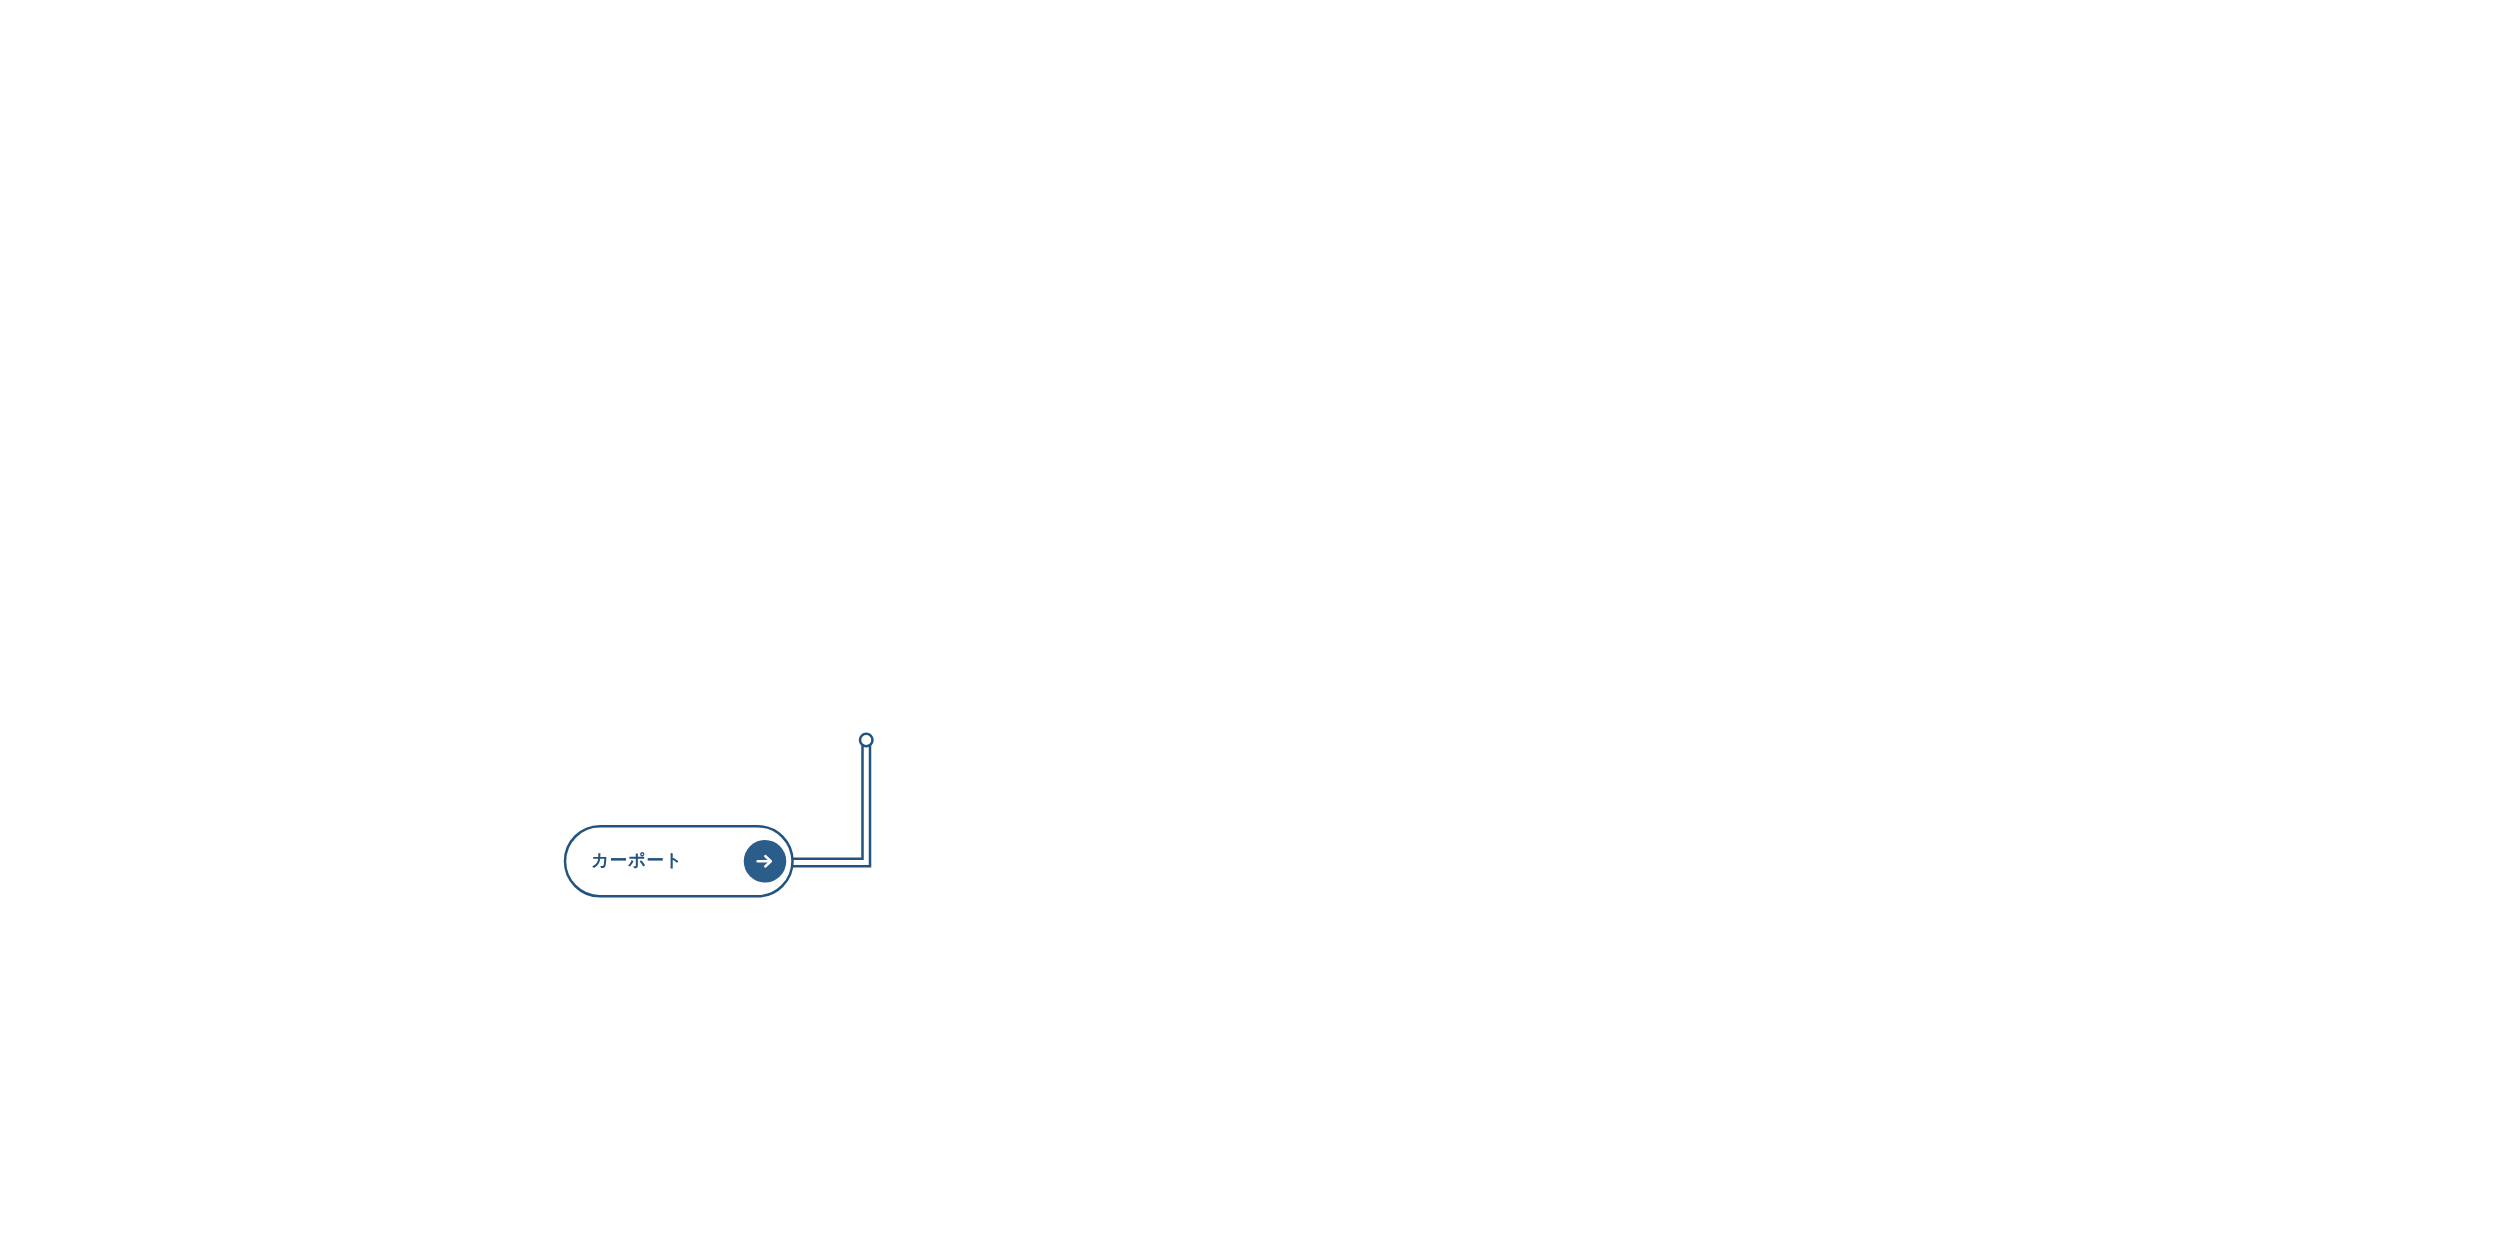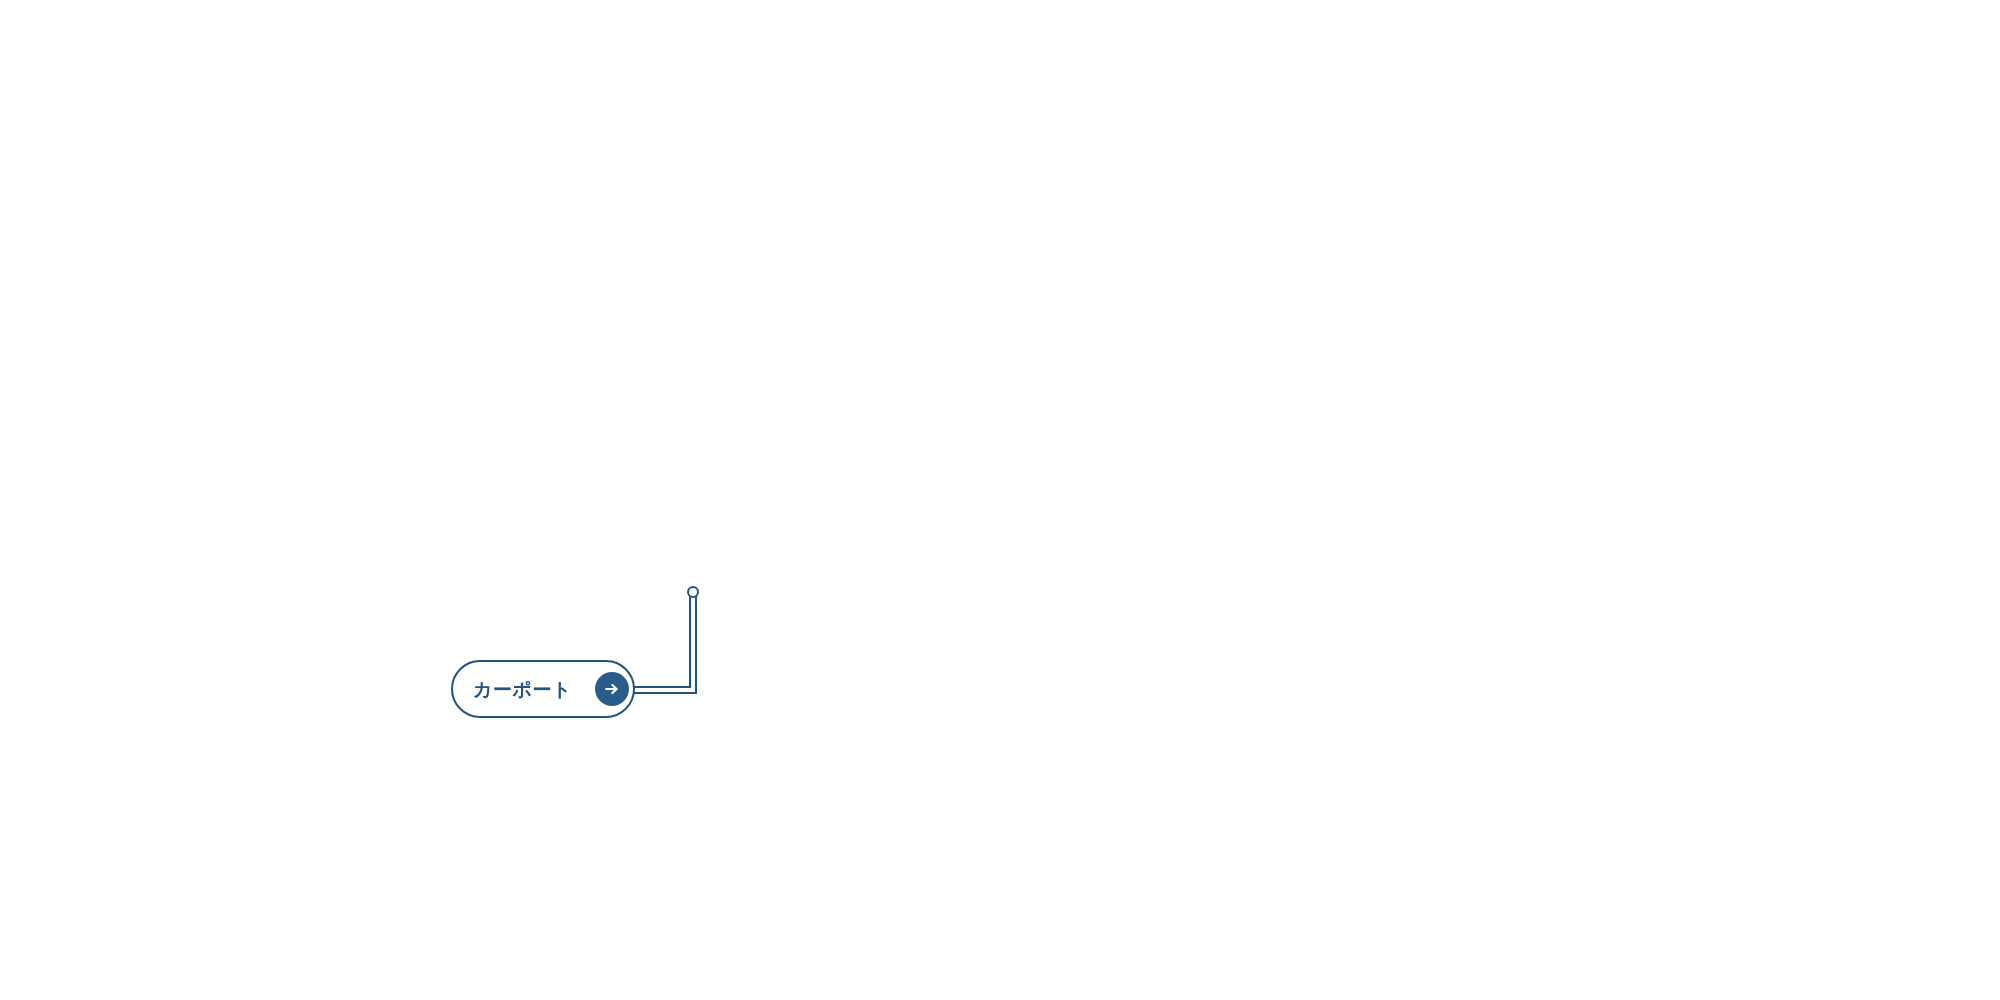--- a/index.html
+++ b/index.html
@@ -54,21 +54,21 @@
     border-radius: 29px;
   }
 
   .pill-label {
     position: absolute;
     left: 22px;
     top: 0;
     height: 58px;
     display: flex;
     align-items: center;
-    font-size: 19px;
+    font-size: 14px;
     font-weight: 700;
     letter-spacing: 0.5px;
     color: #24537e;
     white-space: nowrap;
     line-height: 1;
   }
 
   .pill-arrow-btn {
     position: absolute;
     right: 6px;

